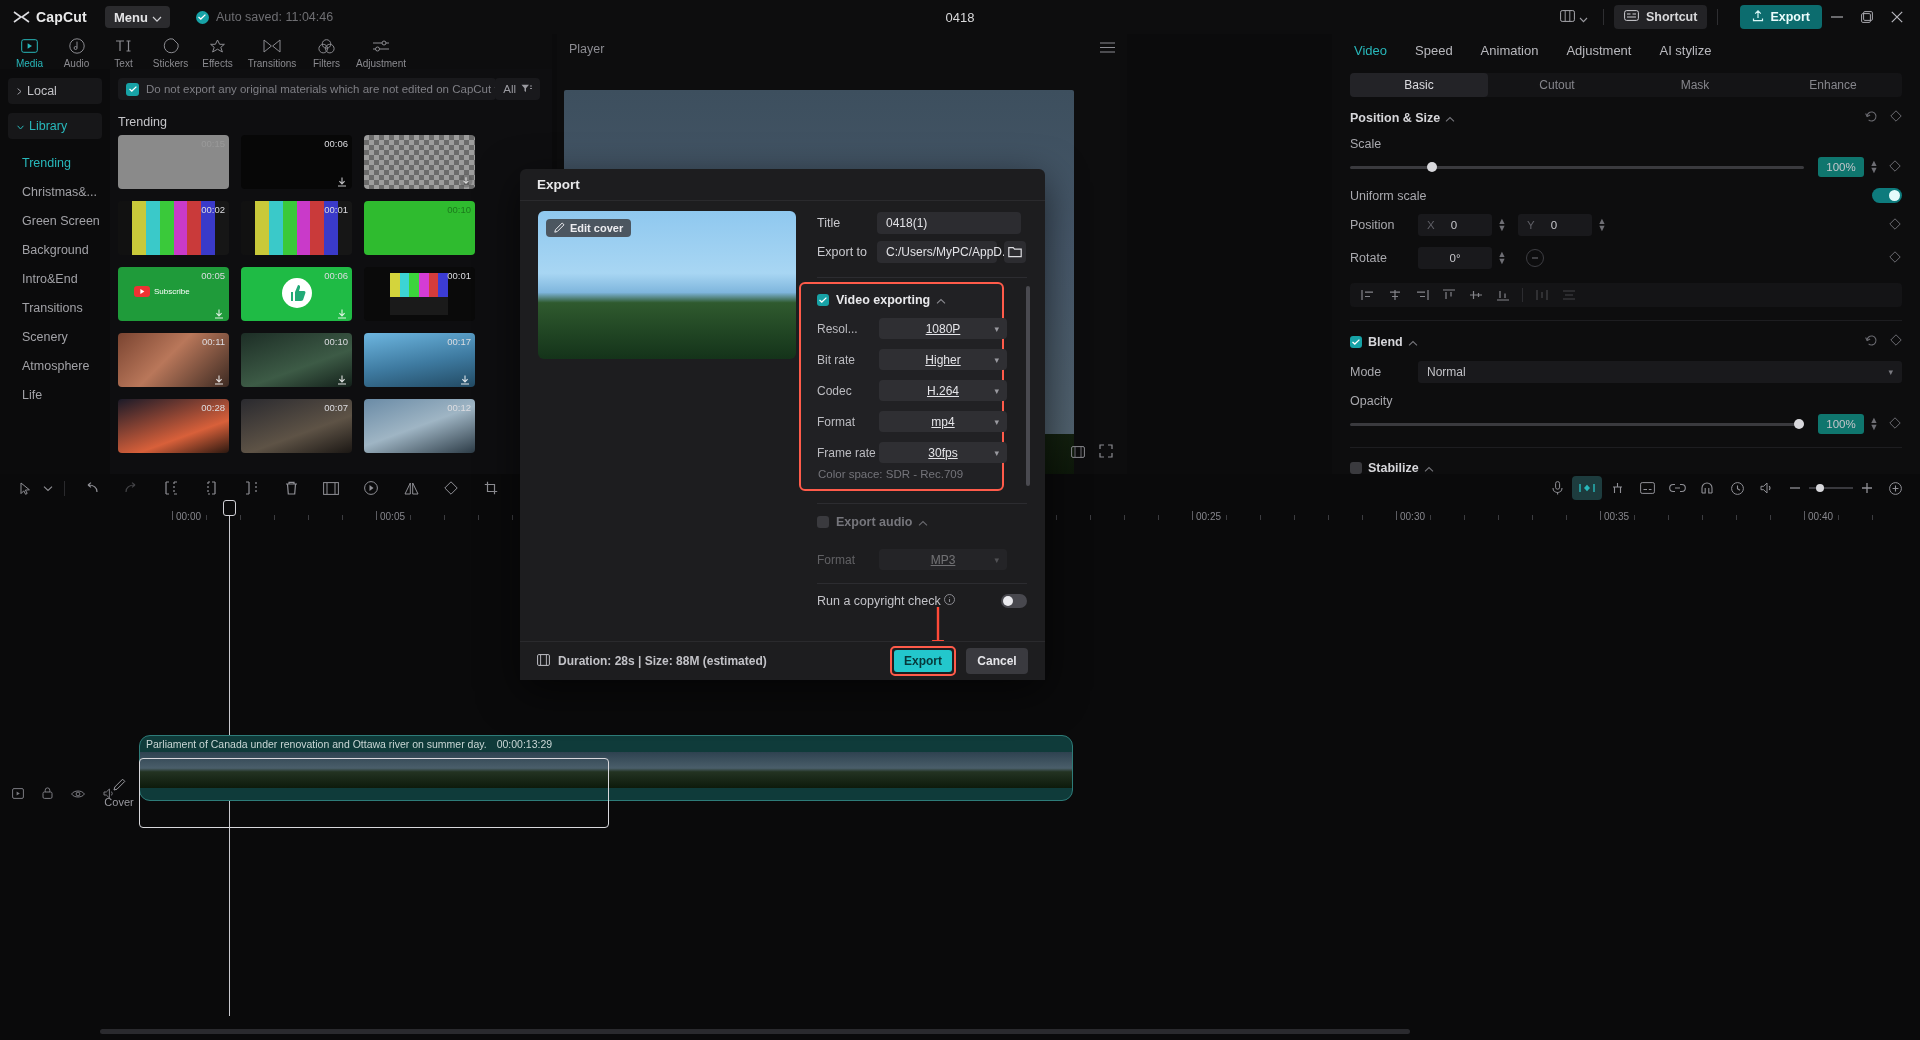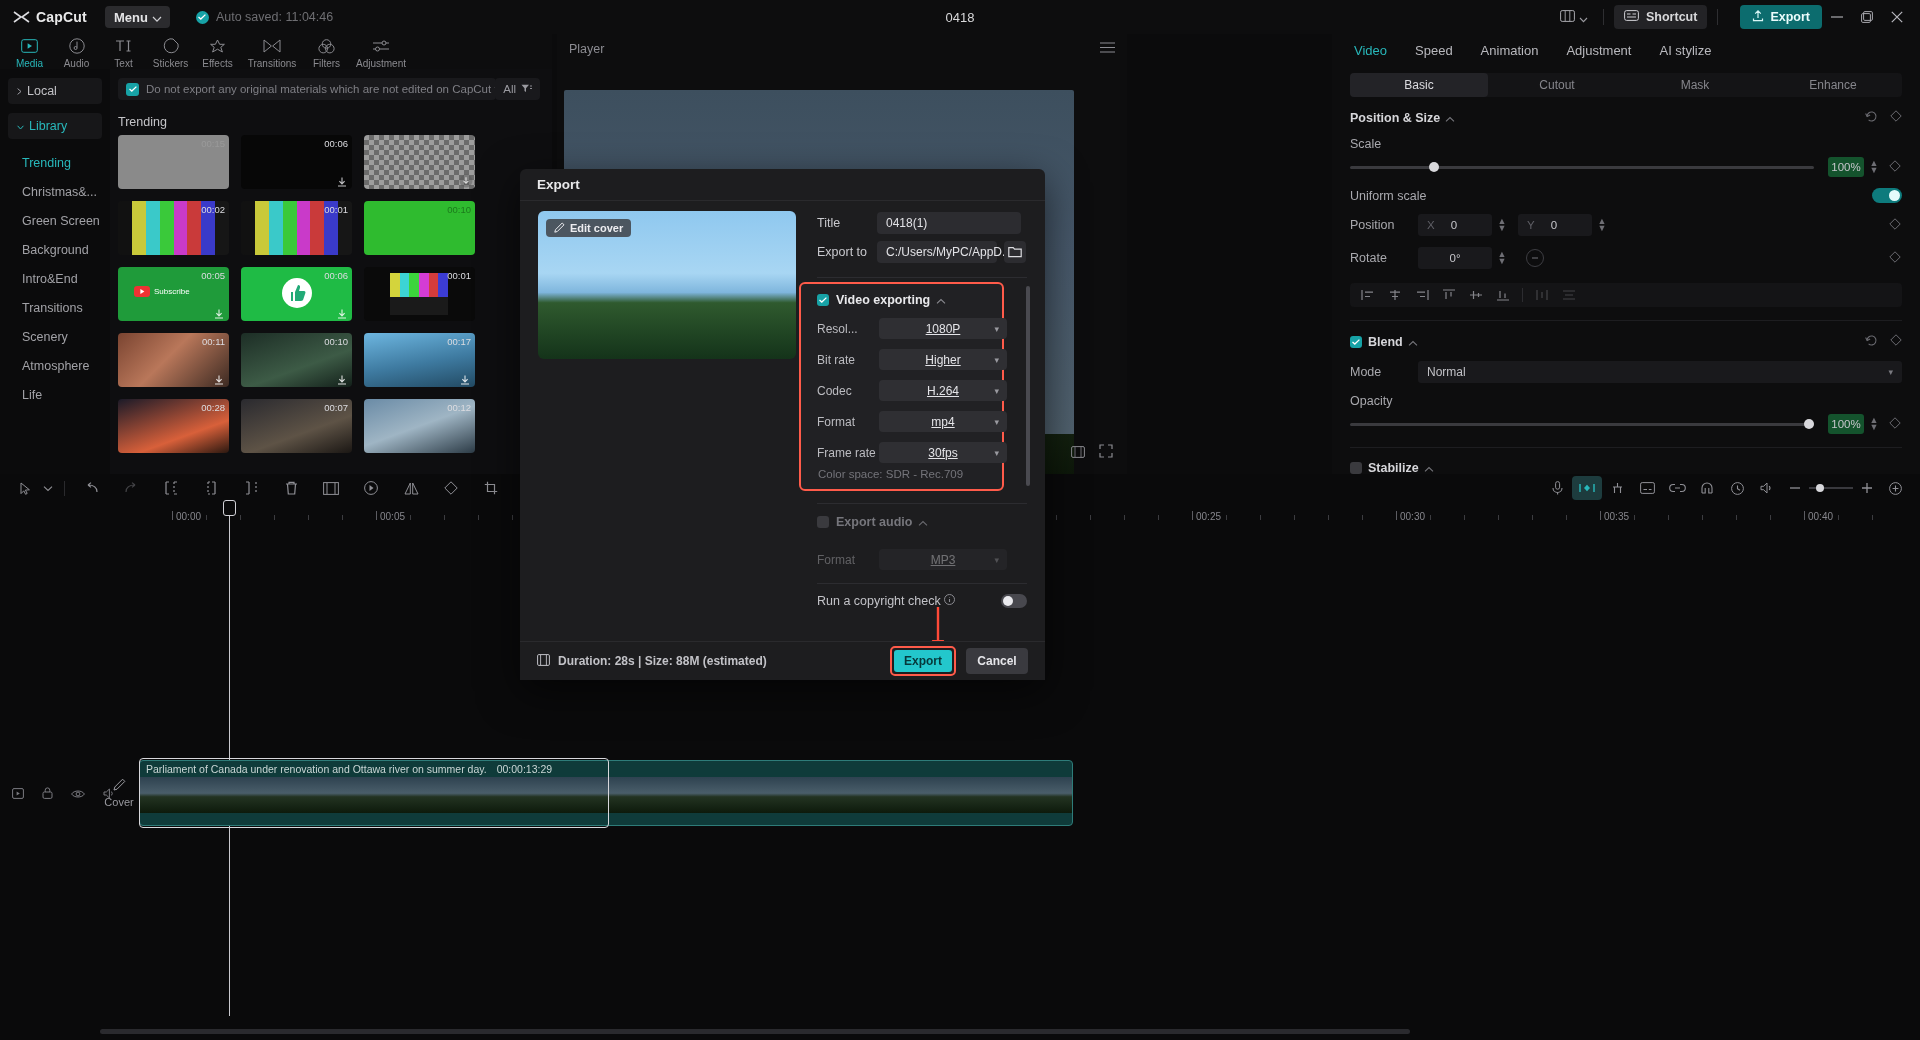--- a/index.html
+++ b/index.html
@@ -103,21 +103,21 @@
   #rsub{margin:6px 18px 0 18px;height:24px;border-radius:4px;background:#141416;display:flex;}
   #rsub .s{flex:1;display:flex;align-items:center;justify-content:center;font-size:12px;color:#86868c;}
   #rsub .s.on{background:#232327;border-radius:4px;color:#dcdce0;}
   .rsec{margin:13px 18px 0 18px;}
   .sec-h{display:flex;align-items:center;gap:6px;font-size:12.5px;font-weight:700;color:#d6d6da;}
   .sec-h .right-ic{margin-left:auto;display:flex;gap:12px;color:#6a6a70;}
   .row{display:flex;align-items:center;margin-top:11px;font-size:12.5px;color:#a9a9ae;}
   .rowlabel{width:68px;flex:0 0 auto;}
   .slider{flex:1;height:3px;background:#3a3a3e;border-radius:2px;position:relative;margin-right:14px;}
   .knob{position:absolute;top:-3.5px;width:10px;height:10px;border-radius:50%;background:#d8d8dc;}
-  .numbox{width:36px;height:20px;border-radius:3px;background:#14532d;display:flex;
+  .numbox{width:46px;height:20px;border-radius:3px;background:#0f766e;display:flex;
     align-items:center;justify-content:center;font-size:11.5px;color:#c6c6cb;}
   .stepper{width:12px;margin-left:4px;color:#6e6e74;font-size:9px;line-height:7px;text-align:center;}
   .kf{width:13px;margin-left:9px;color:#6a6a70;}
   .toggle{width:30px;height:15px;border-radius:8px;background:#0e7b7d;position:relative;}
   .toggle::after{content:"";position:absolute;right:2px;top:2px;width:11px;height:11px;
     border-radius:50%;background:#e6fbfb;}
   .xy{width:74px;height:22px;border-radius:3px;background:#19191c;display:flex;align-items:center;
     padding:0 9px;font-size:11.5px;color:#c6c6cb;}
   .xy .ax{color:#5f5f66;margin-right:16px;}
   #aligns{margin:14px 18px 0 18px;height:24px;border-radius:4px;background:#141416;display:flex;
@@ -140,21 +140,21 @@
   #ruler{position:absolute;left:0;top:28px;width:1920px;height:22px;}
   .tick{position:absolute;bottom:4px;width:1px;height:5px;background:#3c3c40;}
   .tickmaj{position:absolute;bottom:4px;width:1px;height:9px;background:#5c5c62;}
   .tlab{position:absolute;bottom:2px;font-size:10px;color:#86868c;padding-left:4px;}
   #playhead{position:absolute;left:229px;top:30px;width:1px;height:512px;background:#c9c9cf;}
   #phandle{position:absolute;left:-6px;top:-4px;width:13px;height:16px;border:1.5px solid #d2d2d8;
     border-radius:3px;background:#0a0a0b;}
   #trackctl{position:absolute;left:12px;top:785px;display:flex;gap:18px;color:#7a7a80;}
   #coverbtn{position:absolute;left:104px;top:778px;width:30px;display:flex;flex-direction:column;
     align-items:center;gap:3px;color:#9a9aa0;font-size:11px;}
-  #clip{position:absolute;left:139px;top:760px;width:934px;height:66px;border-radius:4px;
+  #clip{position:absolute;left:139px;top:735px;width:934px;height:66px;border-radius:11px;
     background:#0f3b3a;overflow:hidden;border:1px solid #2e7c79;}
   #cliphdr{height:16px;display:flex;align-items:center;gap:10px;padding:0 6px;font-size:10.5px;color:#c9d6d5;}
   #clipthumb{position:absolute;left:0;top:16px;width:932px;height:36px;overflow:hidden;}
   .thumb-sky{position:absolute;inset:0;background:linear-gradient(#2e4250,#4a5e6a 45%,#233322 55%,#0d1a0b);}
   #clipsel{position:absolute;left:139px;top:758px;width:470px;height:70px;border:1.5px solid #d8d8dc;
     border-radius:4px;pointer-events:none;}
   #tlscroll{position:absolute;left:100px;bottom:6px;width:1310px;height:5px;border-radius:3px;background:#2a2a2e;}
 
   
   #overlay-arrow{position:absolute;left:931px;top:607px;width:14px;height:46px;}

